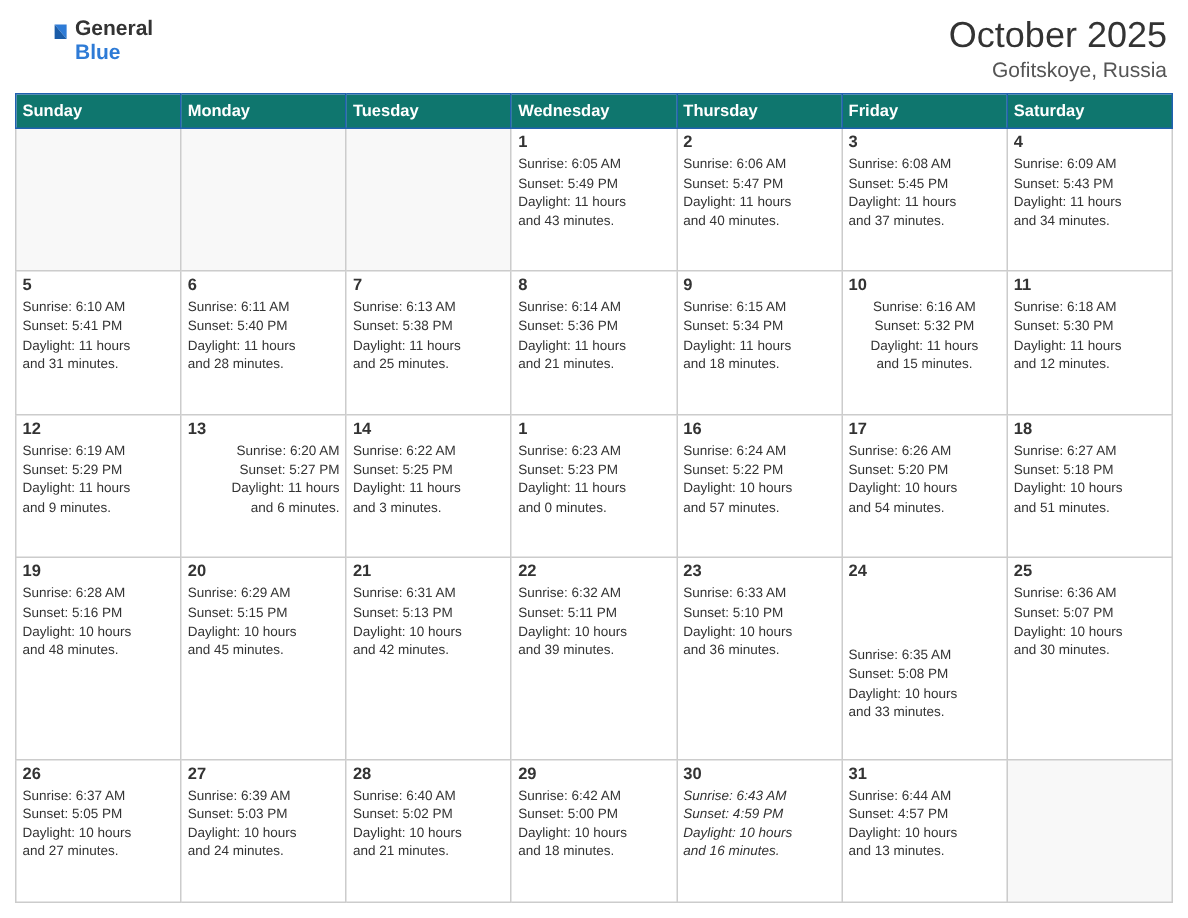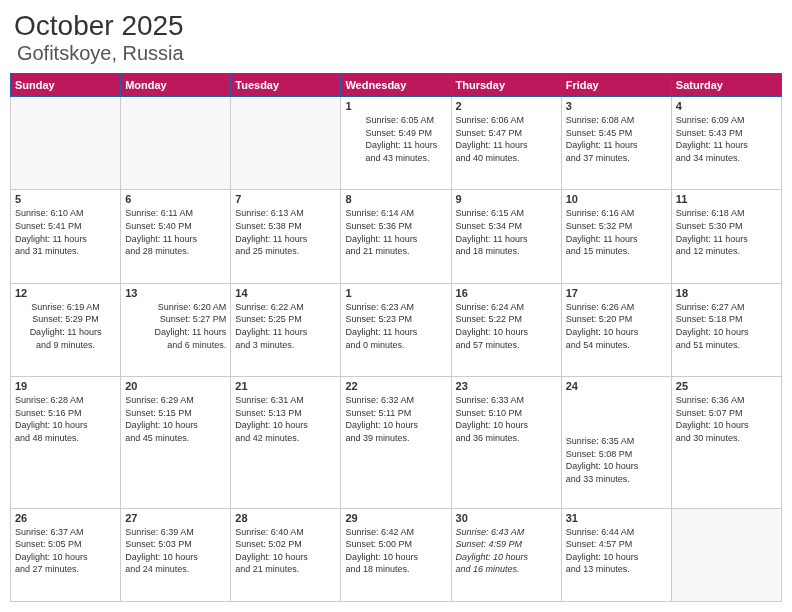--- a/index.html
+++ b/index.html
@@ -30,37 +30,37 @@
       gap: 4px;
     }
     .logo-icon {
       width: 32px;
       height: 32px;
     }
     .title-block {
       text-align: right;
     }
     .month-title {
-      font-size: 28px;
+      font-size: 24px;
       font-weight: 300;
       color: #333;
     }
     .location-title {
-      font-size: 20px;
+      font-size: 14px;
       color: #555;
     }
     .calendar {
       flex: 1;
       border: 1px solid #ccc;
       border-collapse: collapse;
       width: 100%;
       table-layout: fixed;
     }
     .calendar th {
-      background: #be185d;
+      background: #0f766e;
       color: #fff;
       font-size: 11px;
       font-weight: bold;
       padding: 5px 4px;
       text-align: left;
       border: 1px solid #2060b0;
     }
     .calendar td {
       border: 1px solid #ccc;
       vertical-align: top;
@@ -84,20 +84,30 @@
       font-size: 9px;
       line-height: 1.4;
       color: #333;
     }
   </style>
 </head>
 <body>
 
 <div class="page">
   <div class="header">
+    <div class="logo">
+      <svg class="logo-icon" viewBox="0 0 40 40">
+        <polygon points="28,8 38,8 38,20" fill="#2e7bd6"></polygon>
+        <polygon points="28,8 38,20 28,20" fill="#1a5ca8"></polygon>
+      </svg>
+      <div>
+        <div style="font-size:14px;font-weight:bold;color:#333;">General</div>
+        <div style="font-size:14px;font-weight:bold;color:#2e7bd6;">Blue</div>
+      </div>
+    </div>
     <div class="title-block">
       <div class="month-title">October 2025</div>
       <div class="location-title">Gofitskoye, Russia</div>
     </div>
   </div>
 
   <table class="calendar">
     <thead>
       <tr>
       <th>Sunday</th>
@@ -109,21 +119,21 @@
           <th>Saturday</th>
         </tr>
     </thead>
     <tbody id="calendar-body">
     <tr>
           <td class="empty"></td>
           <td class="empty"></td>
           <td class="empty"></td>
           <td>
             <span class="day-num">1</span>
-            <div class="day-info" style="white-space: pre-line; margin-left: 20px;">Sunrise: 6:05 AM
+            <div class="day-info" style="white-space: pre-line;">Sunrise: 6:05 AM
 Sunset: 5:49 PM
 Daylight: 11 hours
 and 43 minutes.</div>
           </td>
           <td>
             <span class="day-num">2</span>
             <div class="day-info" style="white-space: pre-line;">Sunrise: 6:06 AM
 Sunset: 5:47 PM
 Daylight: 11 hours
 and 40 minutes.</div>
@@ -174,37 +184,37 @@
           </td>
           <td>
             <span class="day-num">9</span>
             <div class="day-info" style="white-space: pre-line;">Sunrise: 6:15 AM
 Sunset: 5:34 PM
 Daylight: 11 hours
 and 18 minutes.</div>
           </td>
           <td>
             <span class="day-num">10</span>
-            <div class="day-info" style="white-space: pre-line;">Sunrise: 6:16 AM
+            <div class="day-info" style="white-space: pre-line; text-align: center;">Sunrise: 6:16 AM
 Sunset: 5:32 PM
 Daylight: 11 hours
 and 15 minutes.</div>
           </td>
           <td>
             <span class="day-num">11</span>
             <div class="day-info" style="white-space: pre-line;">Sunrise: 6:18 AM
 Sunset: 5:30 PM
 Daylight: 11 hours
 and 12 minutes.</div>
           </td>
         </tr>
         <tr>
           <td>
             <span class="day-num">12</span>
-            <div class="day-info" style="white-space: pre-line; text-align: center;">Sunrise: 6:19 AM
+            <div class="day-info" style="white-space: pre-line;">Sunrise: 6:19 AM
 Sunset: 5:29 PM
 Daylight: 11 hours
 and 9 minutes.</div>
           </td>
           <td>
             <span class="day-num">13</span>
             <div class="day-info" style="white-space: pre-line; text-align: right;">Sunrise: 6:20 AM
 Sunset: 5:27 PM
 Daylight: 11 hours
 and 6 minutes.</div>

